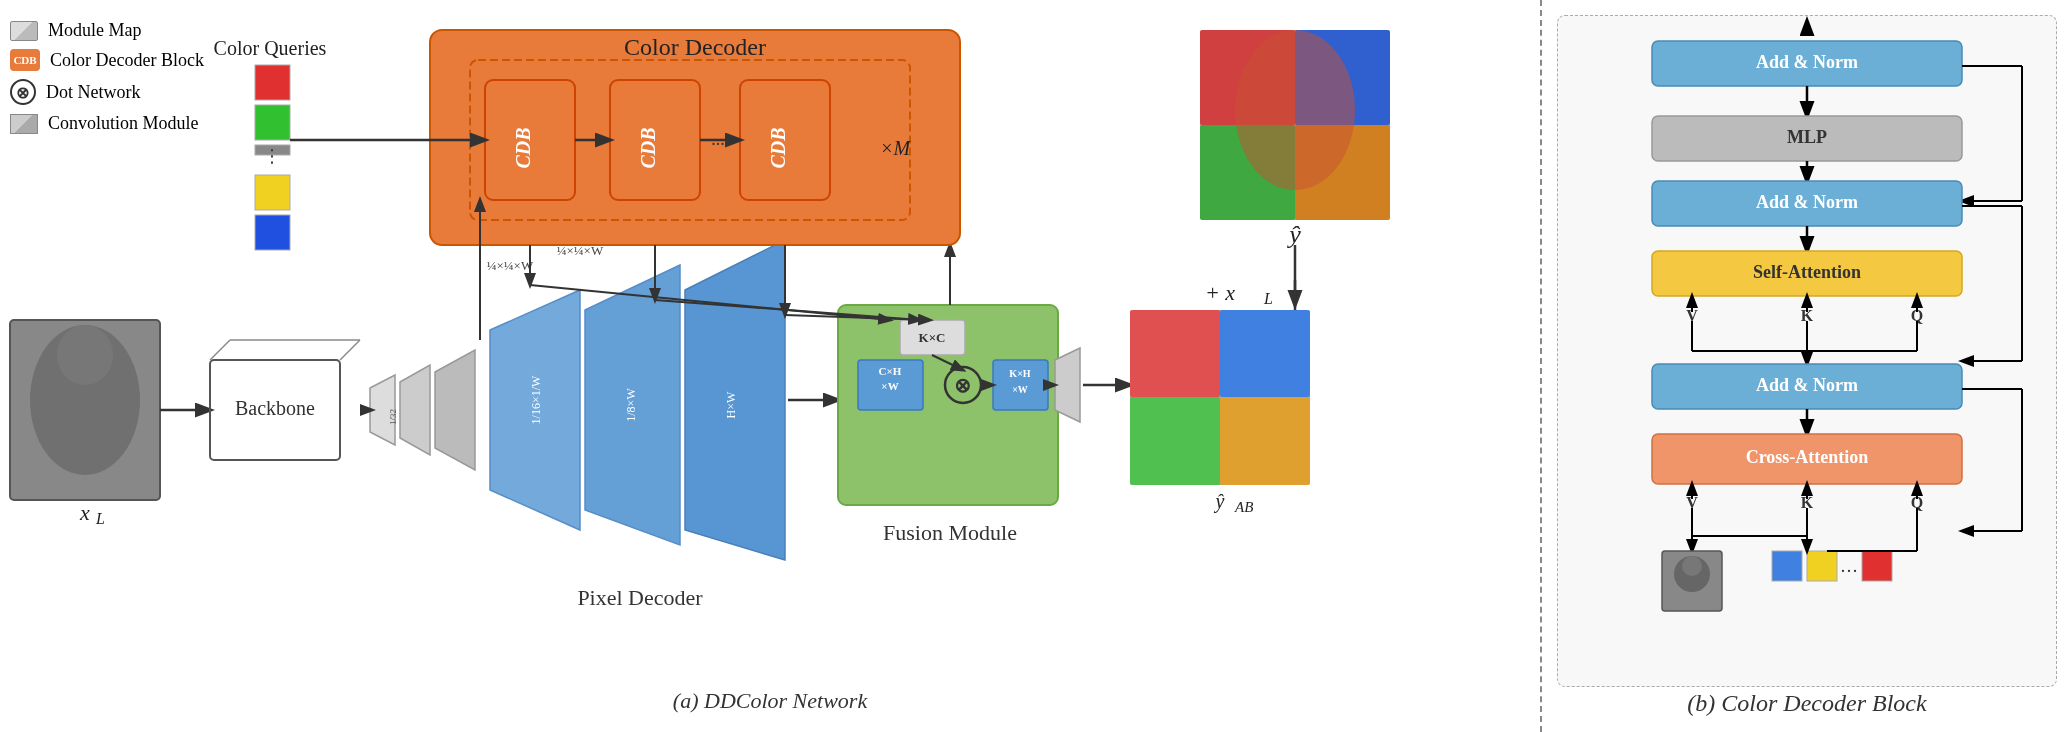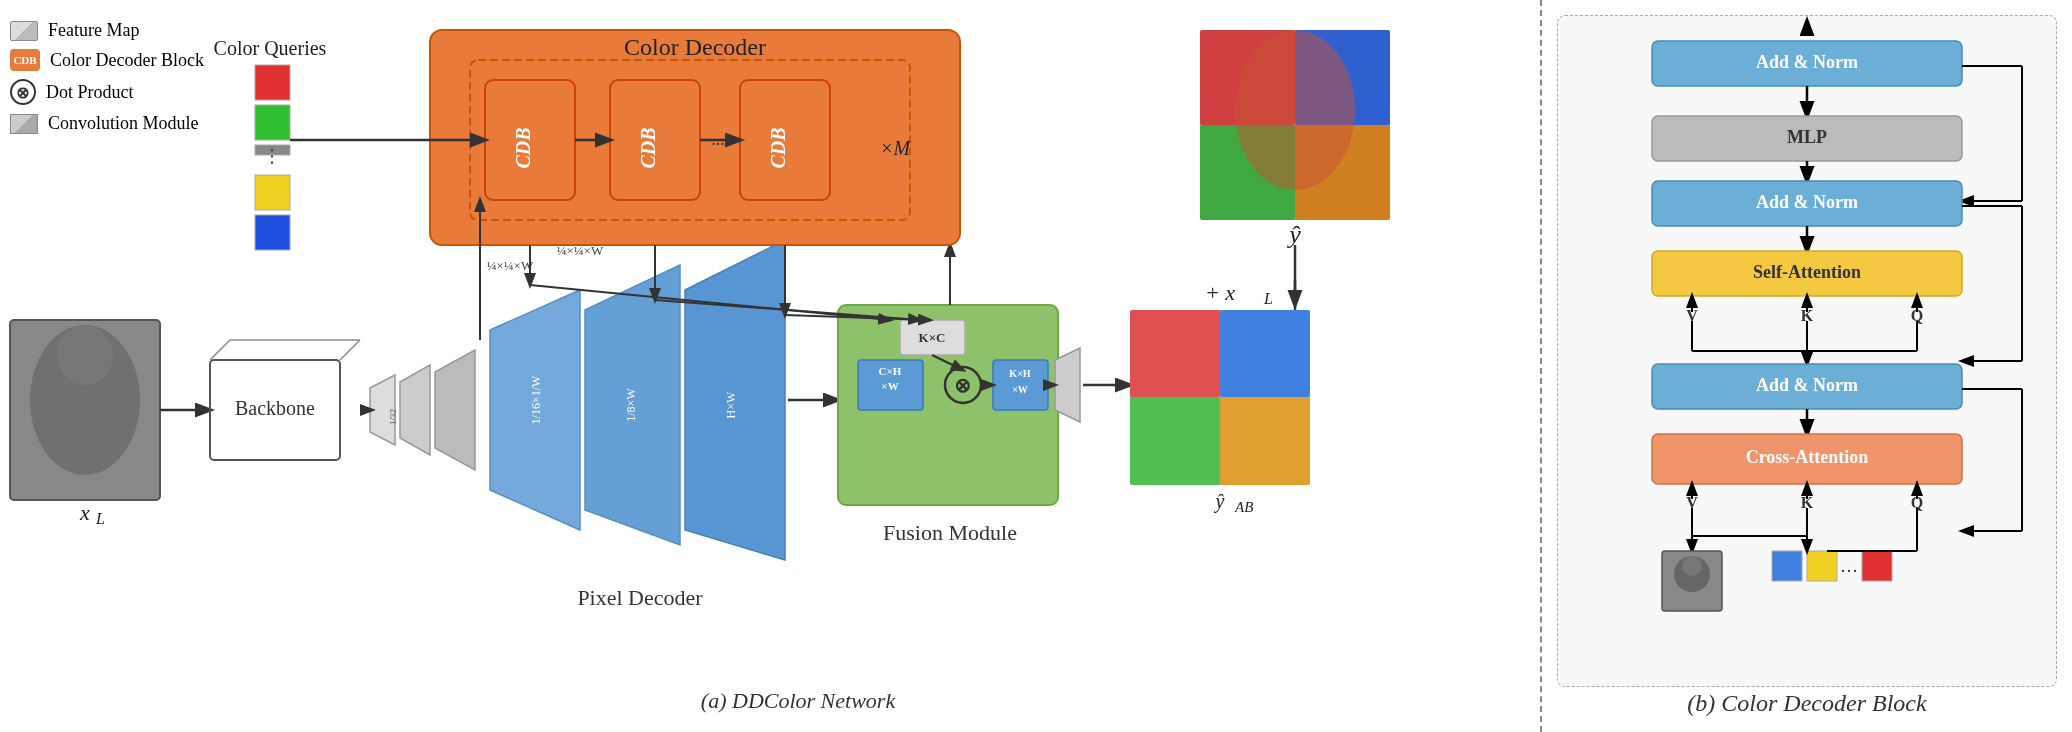--- a/index.html
+++ b/index.html
@@ -101,21 +101,20 @@
     
     .caption-left {
       position: absolute;
       bottom: 18px;
       left: 50%;
       transform: translateX(-50%);
       font-size: 22px;
       font-style: italic;
       color: #333;
       white-space: nowrap;
-      margin-left: 28px;
     }
 
     
     .diagram-svg {
       position: absolute;
       top: 0;
       left: 0;
       width: 1540px;
       height: 710px;
     }
@@ -147,33 +146,33 @@
 </head>
 <body>
 
 <div class="main-container">
 
   <div class="left-area">
 
     <div class="legend">
       <div class="legend-item">
         <div class="legend-feature-map"></div>
-        <span>Feature Map</span>
+        <span>Module Map</span>
       </div>
       <div class="legend-item">
         <div class="legend-cdb">
           <span>CDB</span>
         </div>
         <span>Color Decoder Block</span>
       </div>
       <div class="legend-item">
         <div class="legend-dot-product">
           <span>⊗</span>
         </div>
-        <span>Dot Product</span>
+        <span>Dot Network</span>
       </div>
       <div class="legend-item">
         <div class="legend-conv"></div>
         <span>Convolution Module</span>
       </div>
     </div>
 
     <svg class="diagram-svg" viewBox="0 0 1540 710">
 
       <rect x="10" y="320" width="150" height="180" fill="#888" rx="4"></rect>

